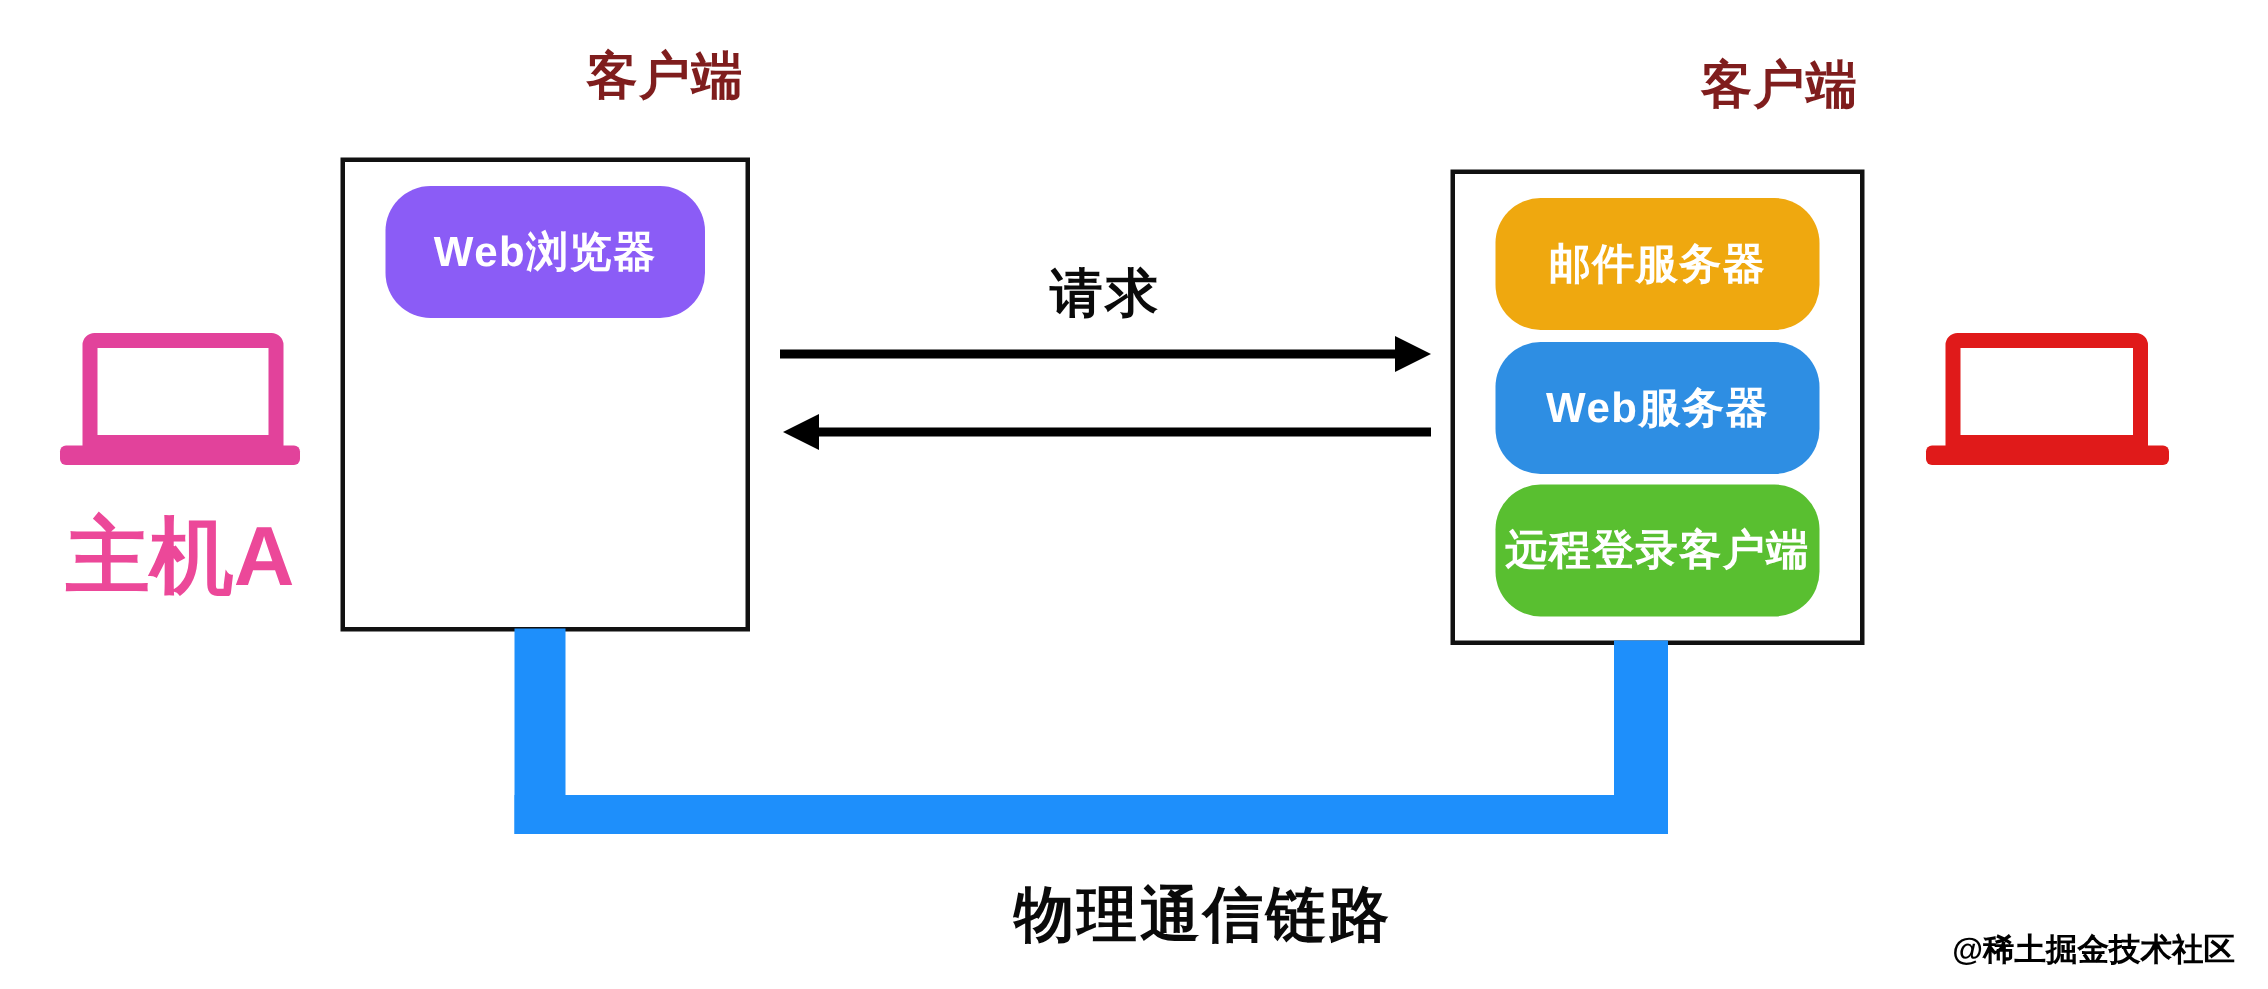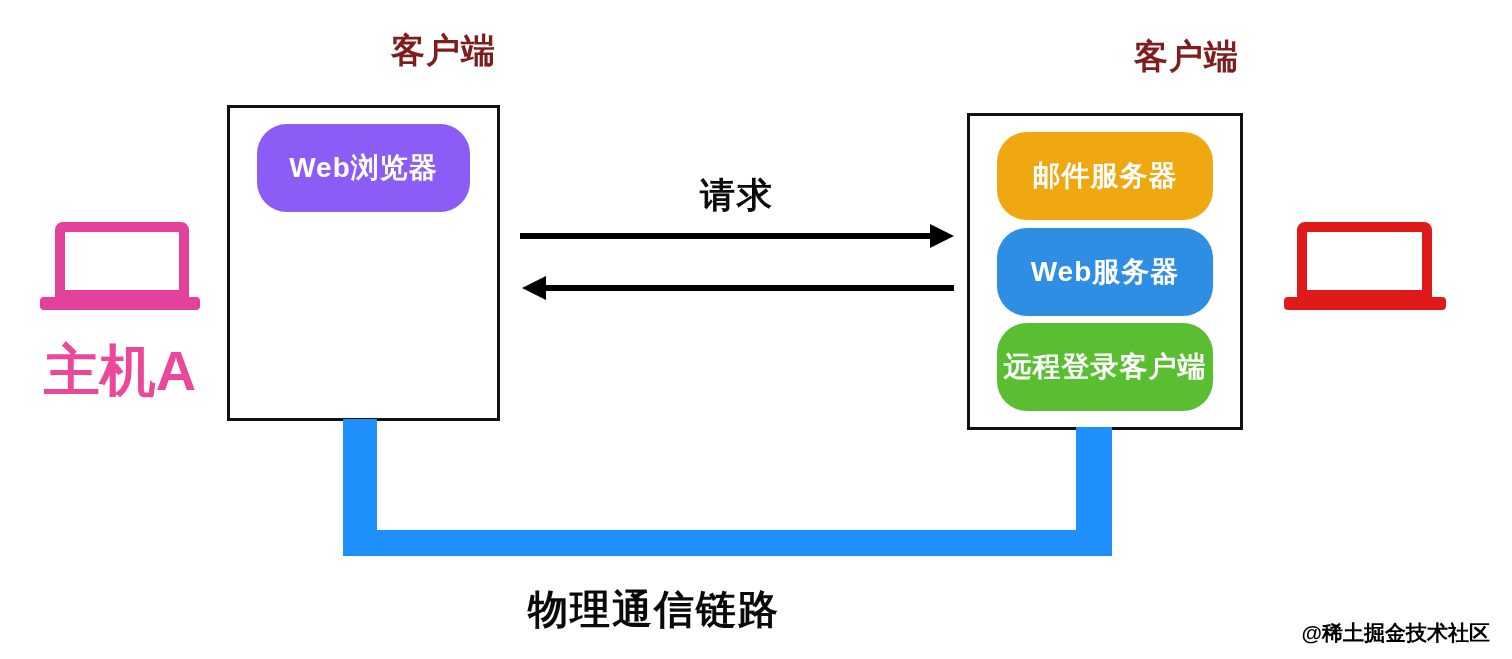--- a/index.html
+++ b/index.html
@@ -32,21 +32,21 @@
   .host-label {
     position: absolute; text-align: center;
     font-size: 56px; font-weight: 700; color: #ec4899;
   }
   .arrow-label {
     position: absolute; text-align: center;
     font-size: 35px; font-weight: 800; color: #0a0a0a; letter-spacing: 2px;
   }
   .link-seg { position: absolute; }
   .link-label {
-    position: absolute; text-align: left;
+    position: absolute; text-align: right;
     font-size: 40px; font-weight: 800; color: #0a0a0a; letter-spacing: 2px;
   }
   .watermark {
     position: absolute; right: 22px; bottom: 12px;
     font-size: 21px; color: #000000; font-weight: 700;
   }
   svg { position: absolute; overflow: visible; }
 </style>
 </head>
 <body>

